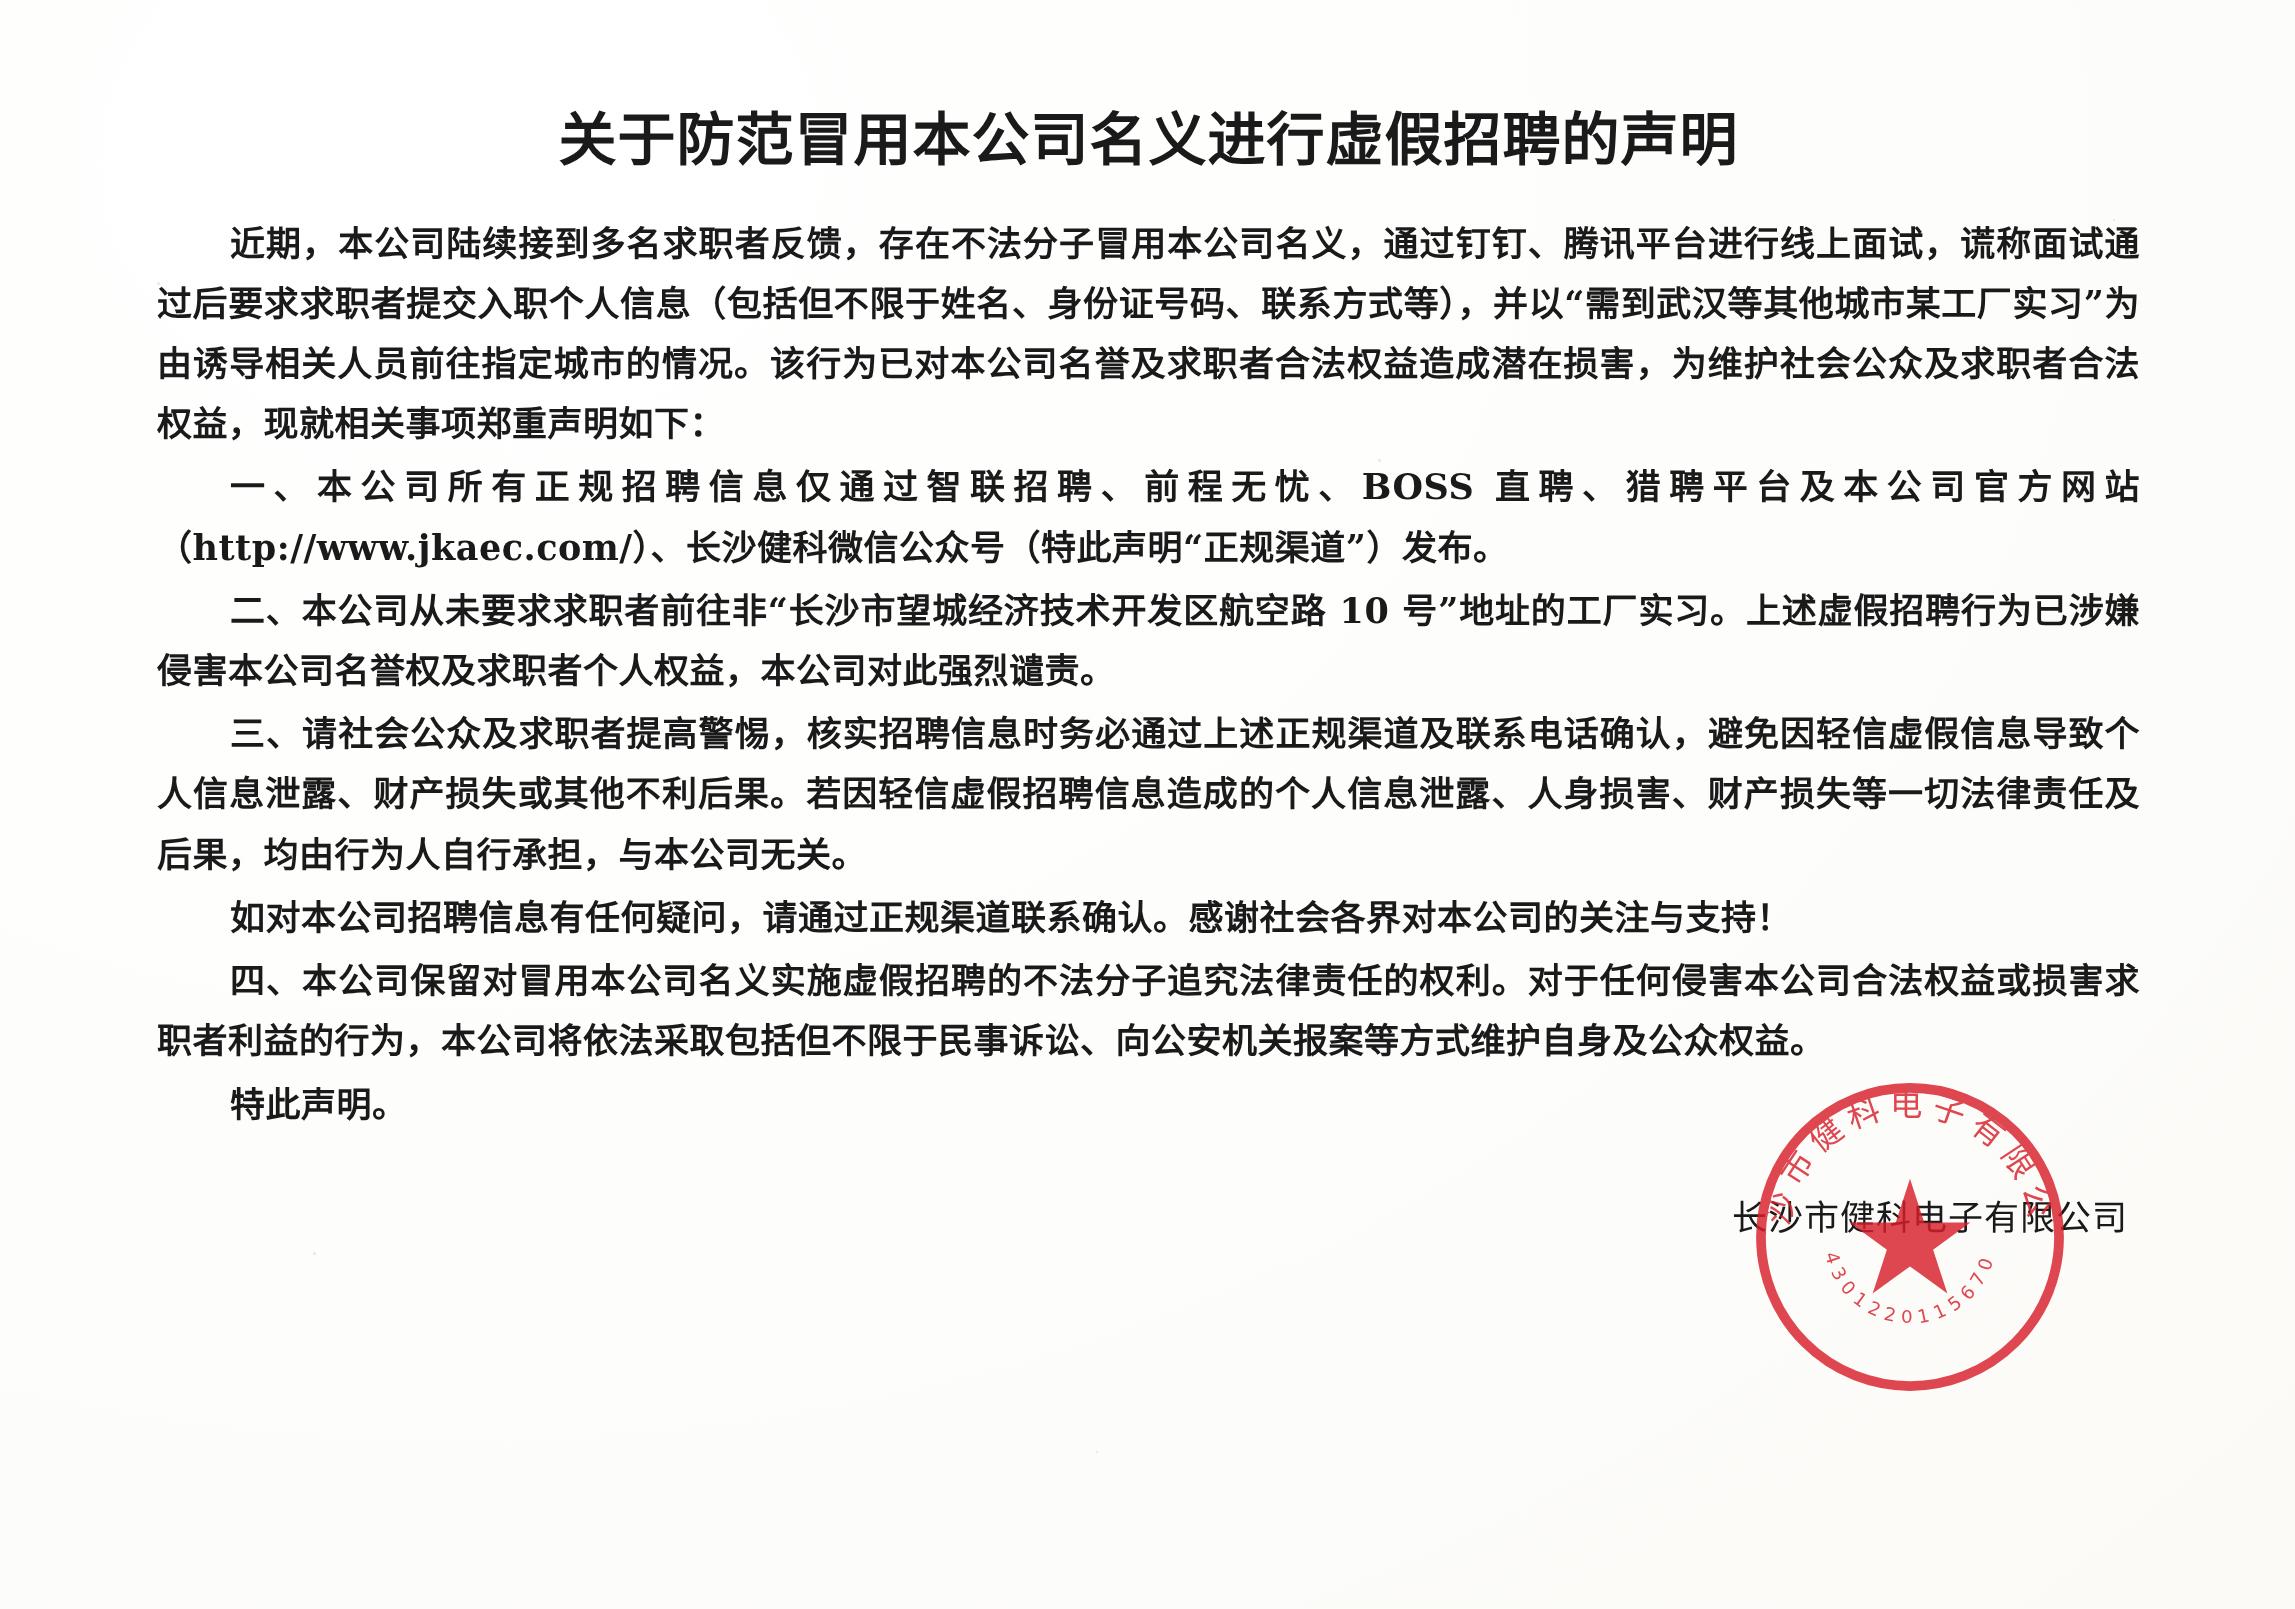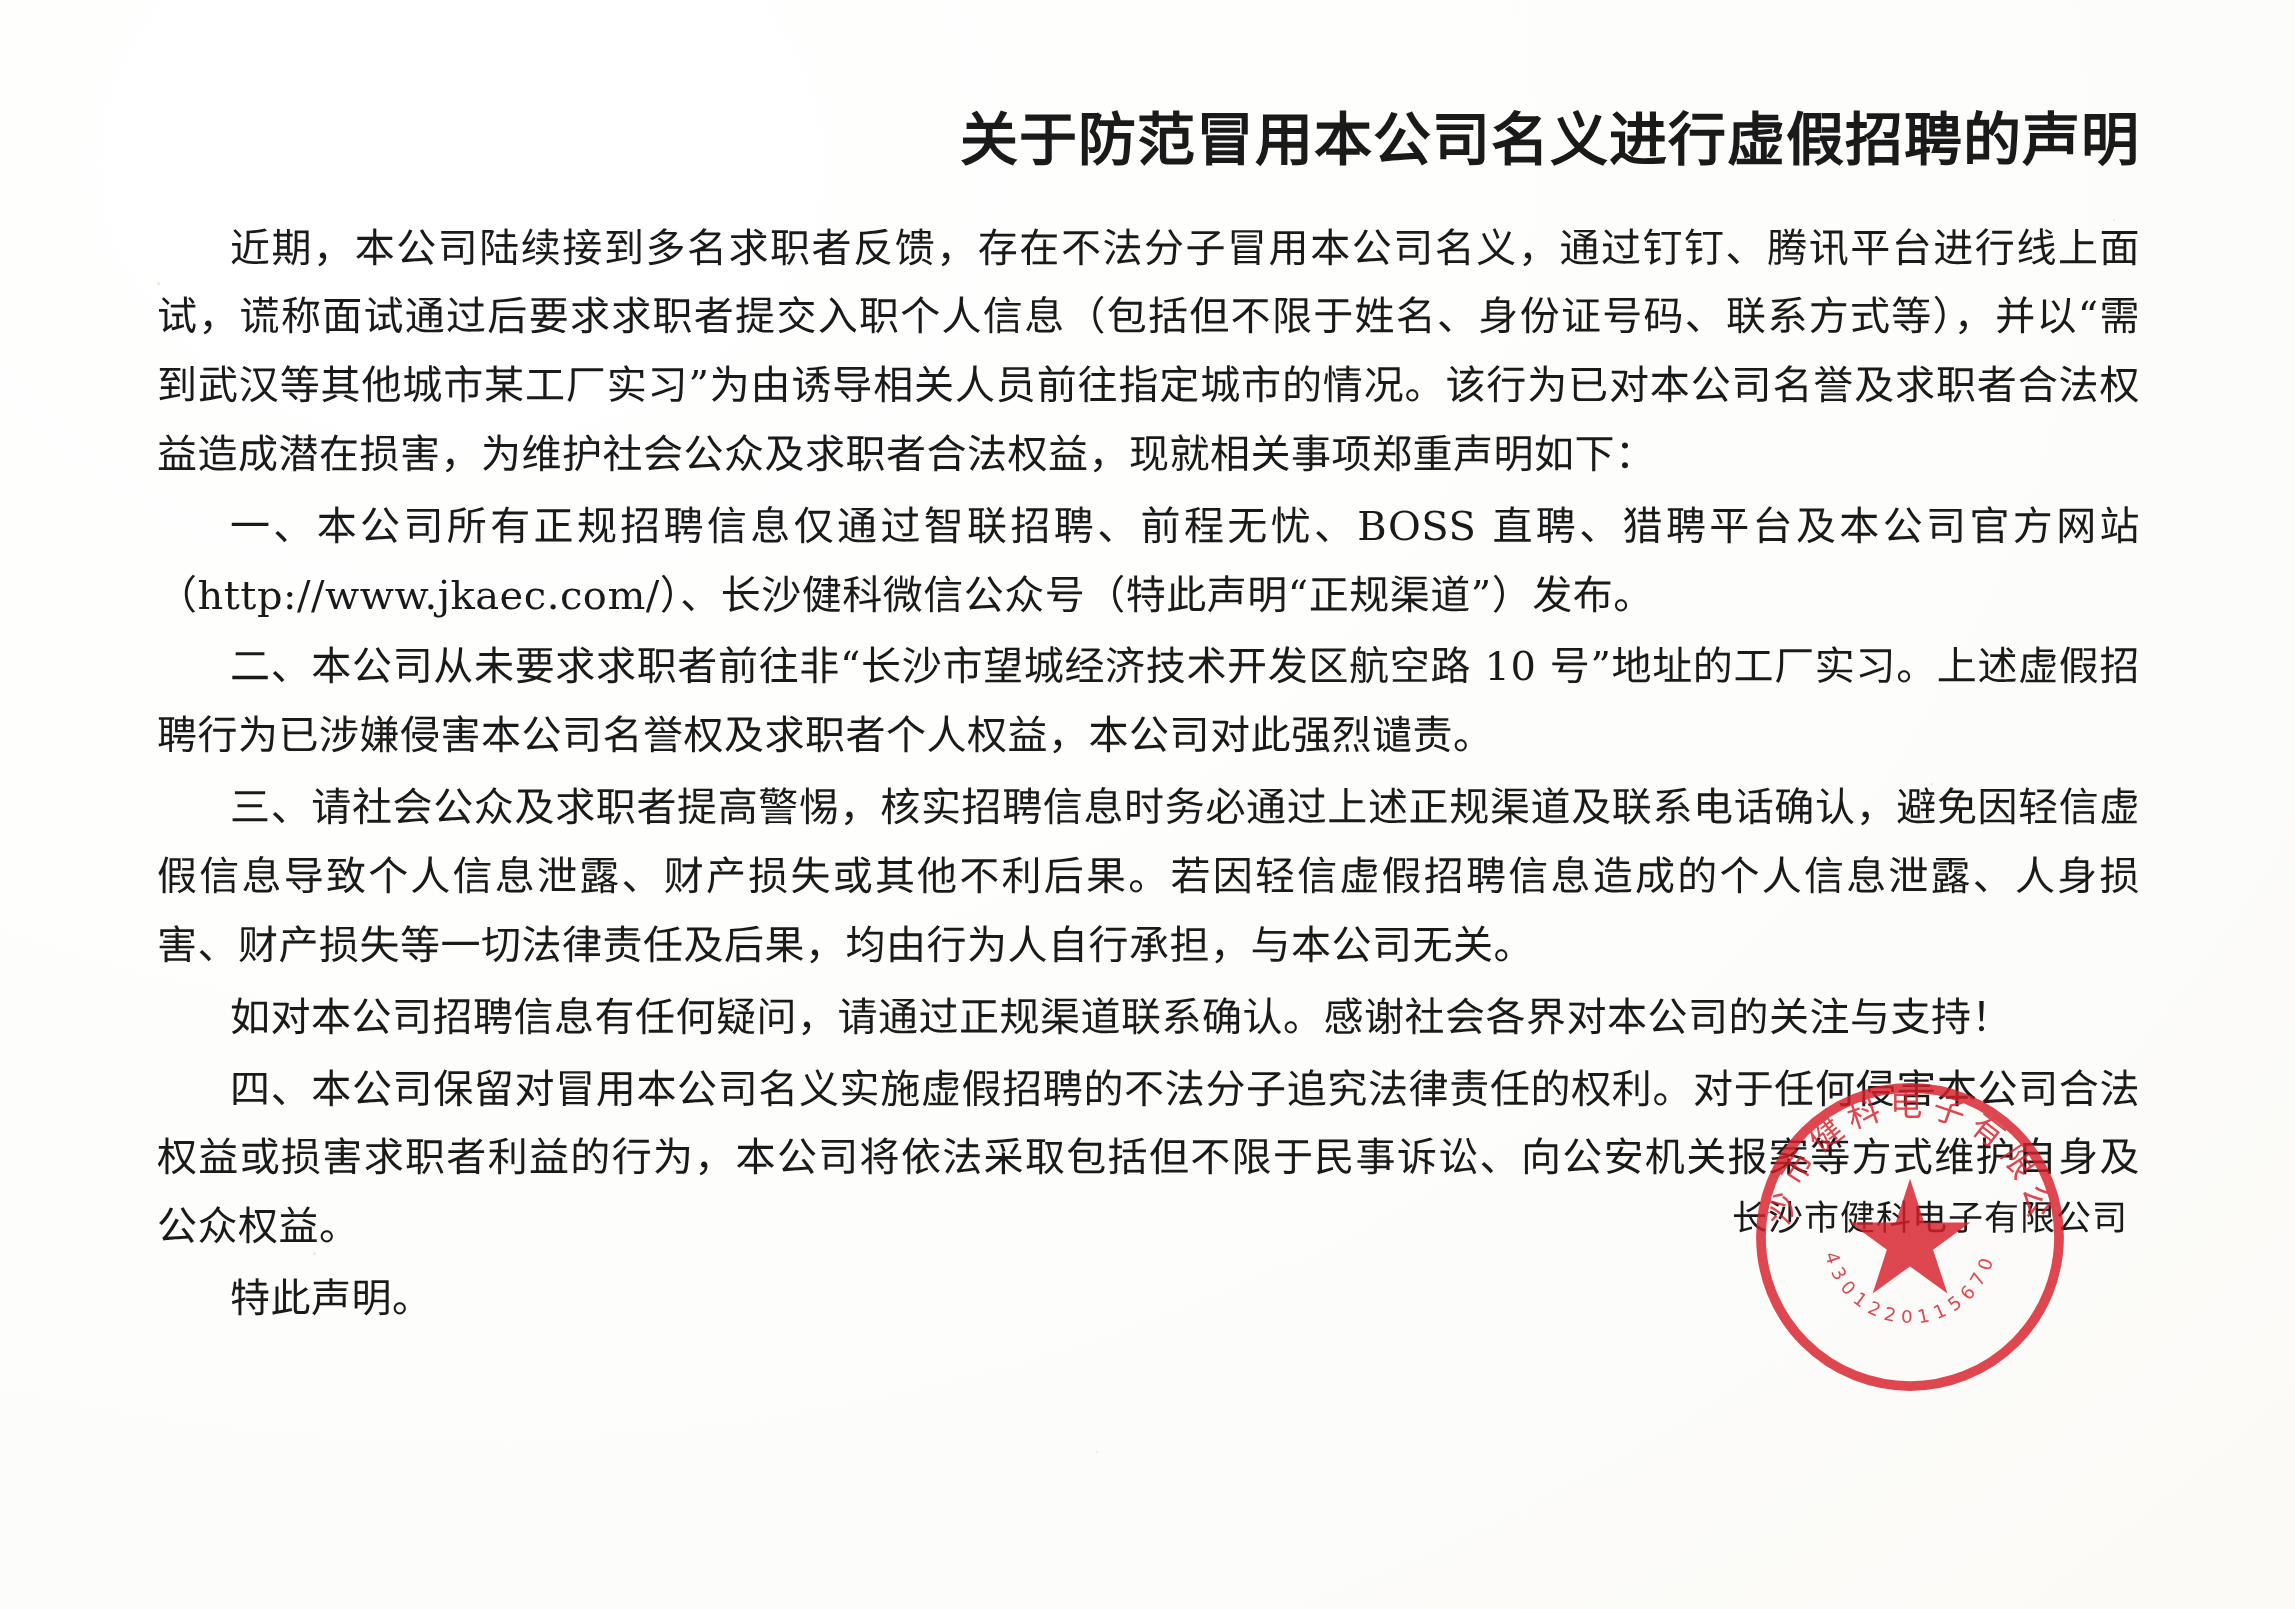--- a/index.html
+++ b/index.html
@@ -35,36 +35,37 @@
 
   #doc {
     position: absolute;
     left: 157px;
     top: 104px;
     width: 1983px;
   }
 
   h1#title {
     margin: 0 0 37px 0;
-    text-align: right;
+    text-align: center;
     font-size: 58px;
     font-weight: bold;
     letter-spacing: 1px;
     line-height: 1.25;
     font-family: "DejaVu Serif", "Liberation Serif", serif;
   }
 
   p.para {
     margin: 0 0 3.1px 0;
-    font-size: 40px;
+    font-size: 35px;
     line-height: 1.72;
     text-align: justify;
     text-justify: inter-ideograph;
     text-indent: 73px;
     letter-spacing: 0.5px;
+    font-weight: bold;
   }
 
   .sign-block {
     position: absolute;
     right: 104px;
     top: 1185px;
     width: 522px;
     text-align: center;
     font-size: 35px;
     line-height: 1.9;

